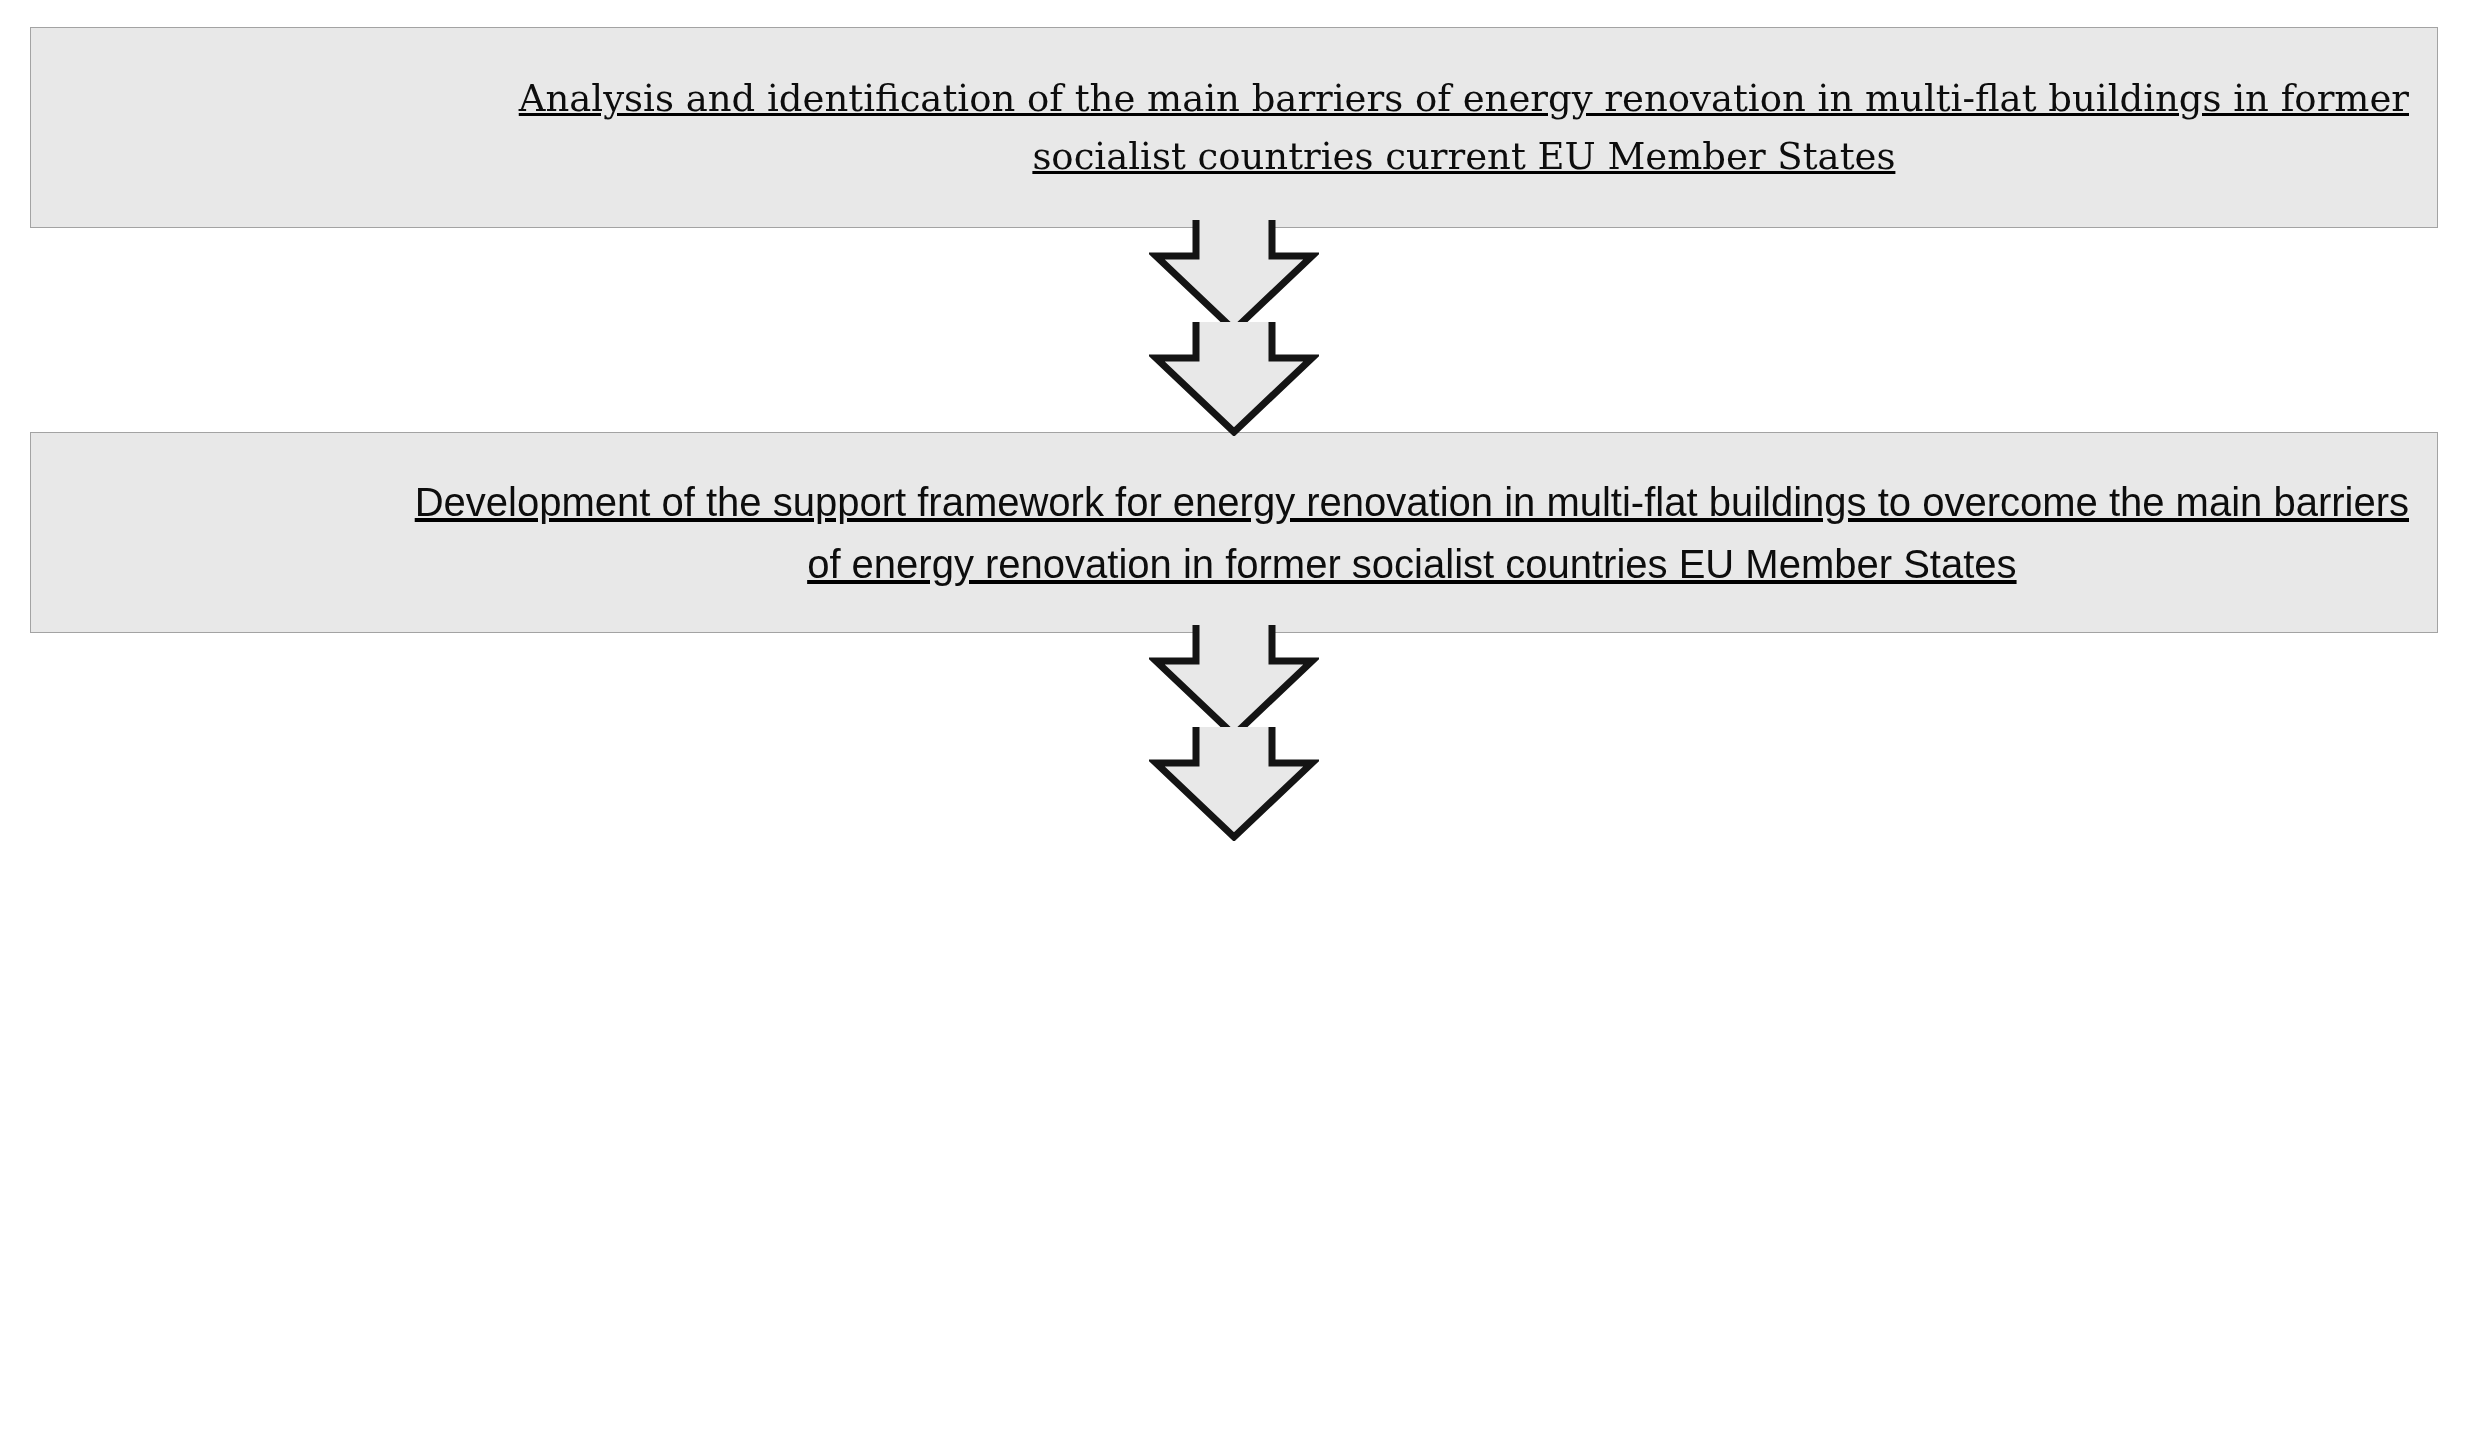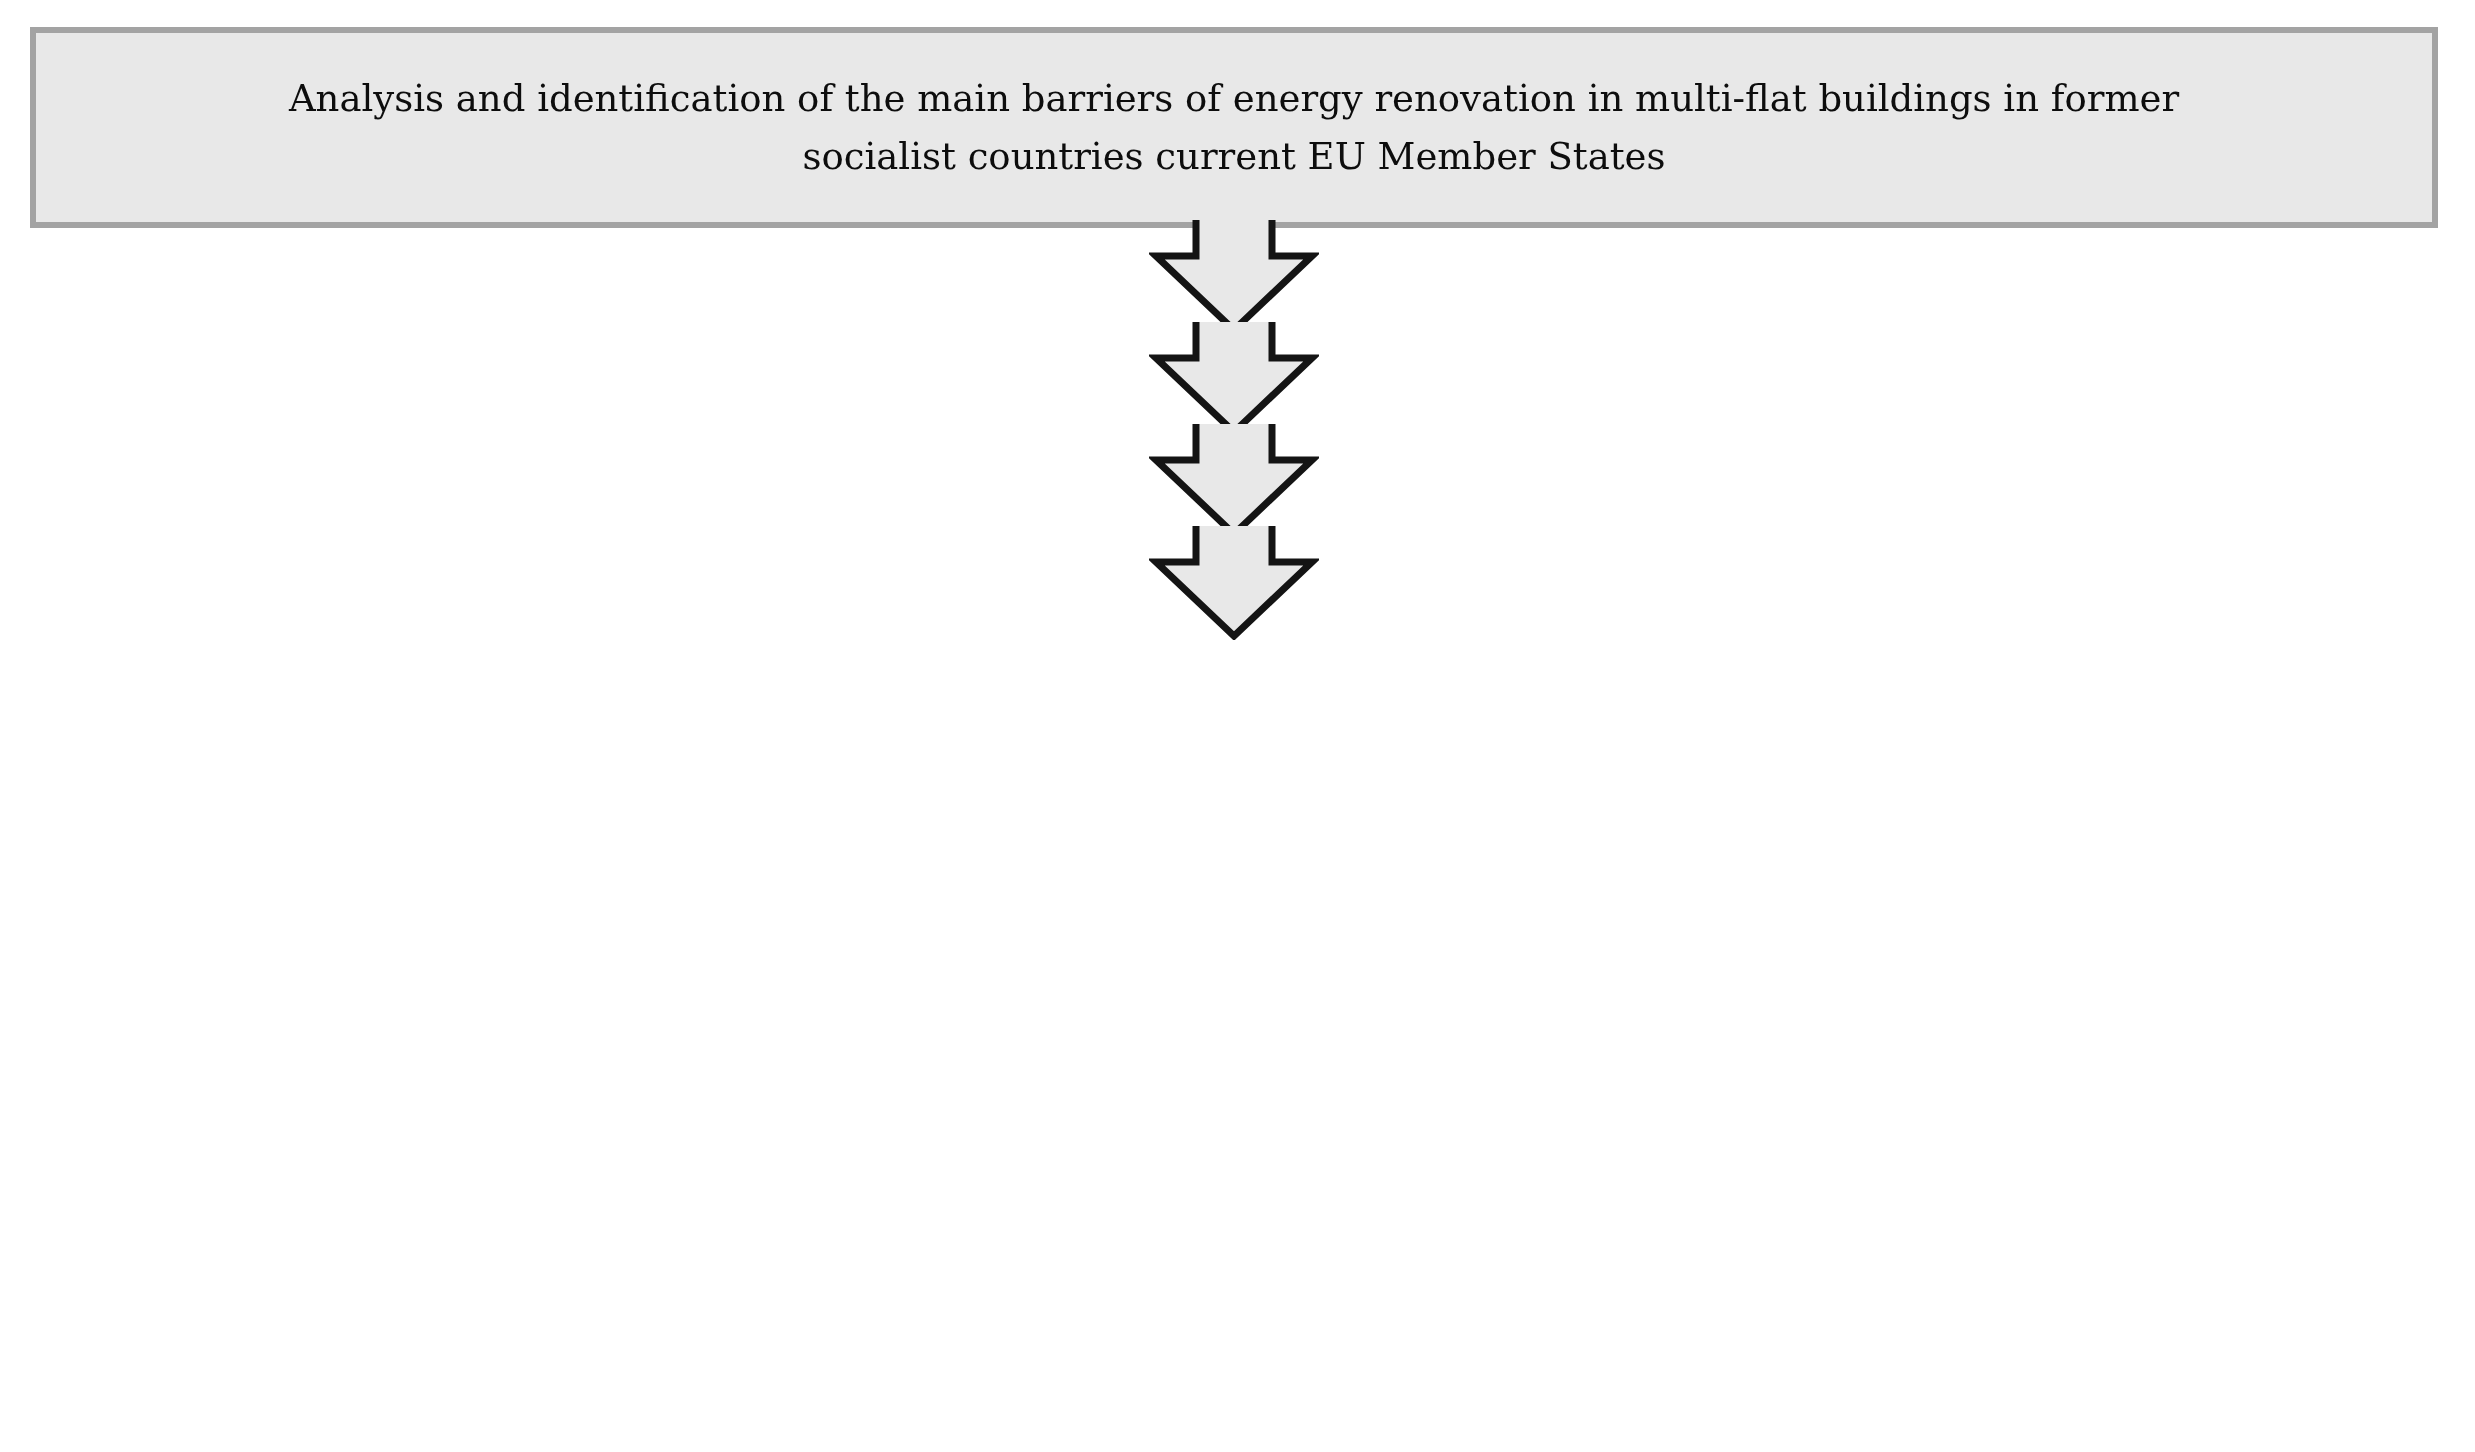--- a/index.html
+++ b/index.html
@@ -18,26 +18,27 @@
     position: absolute;
     left: 30px;
     top: 27px;
     width: 2408px;
   }
   .box {
     box-sizing: border-box;
     width: 2408px;
     height: 201px;
     background: #e8e8e8;
-    border: 6px solid #a3a3a3;
+    border: 1px solid #a3a3a3;
     display: flex;
     align-items: center;
-    justify-content: center;
+    justify-content: flex-end;
     position: relative;
     z-index: 1;
+    text-decoration: underline;
   }
   .box-text {
     white-space: pre-line;
     text-align: center;
     color: #0d0d0d;
     padding: 0 28px;
   }
   .serif .box-text {
     font-family: "DejaVu Serif", "Liberation Serif", serif;
     font-size: 37px;
@@ -79,20 +80,24 @@
       </svg>
     </div>
 
 
     <div class="connector">
       <svg width="170" height="114" viewBox="0 0 170 114">
         <path d="M47,0 L47,36 L7,36 L85,110 L163,36 L123,36 L123,0" fill="#e8e8e8" stroke="#141414" stroke-width="7" stroke-linejoin="miter" stroke-linecap="butt"></path>
       </svg>
     </div>
 
+    <div class="box sans">
+      <div class="box-text">Development of the support framework for energy renovation in multi-flat buildings to overcome the main barriers
+of energy renovation in former socialist countries EU Member States</div>
+    </div>
 
     <div class="connector">
       <svg width="170" height="114" viewBox="0 0 170 114">
         <path d="M47,0 L47,36 L7,36 L85,110 L163,36 L123,36 L123,0" fill="#e8e8e8" stroke="#141414" stroke-width="7" stroke-linejoin="miter" stroke-linecap="butt"></path>
       </svg>
     </div>
 
 
     <div class="connector">
       <svg width="170" height="114" viewBox="0 0 170 114">

